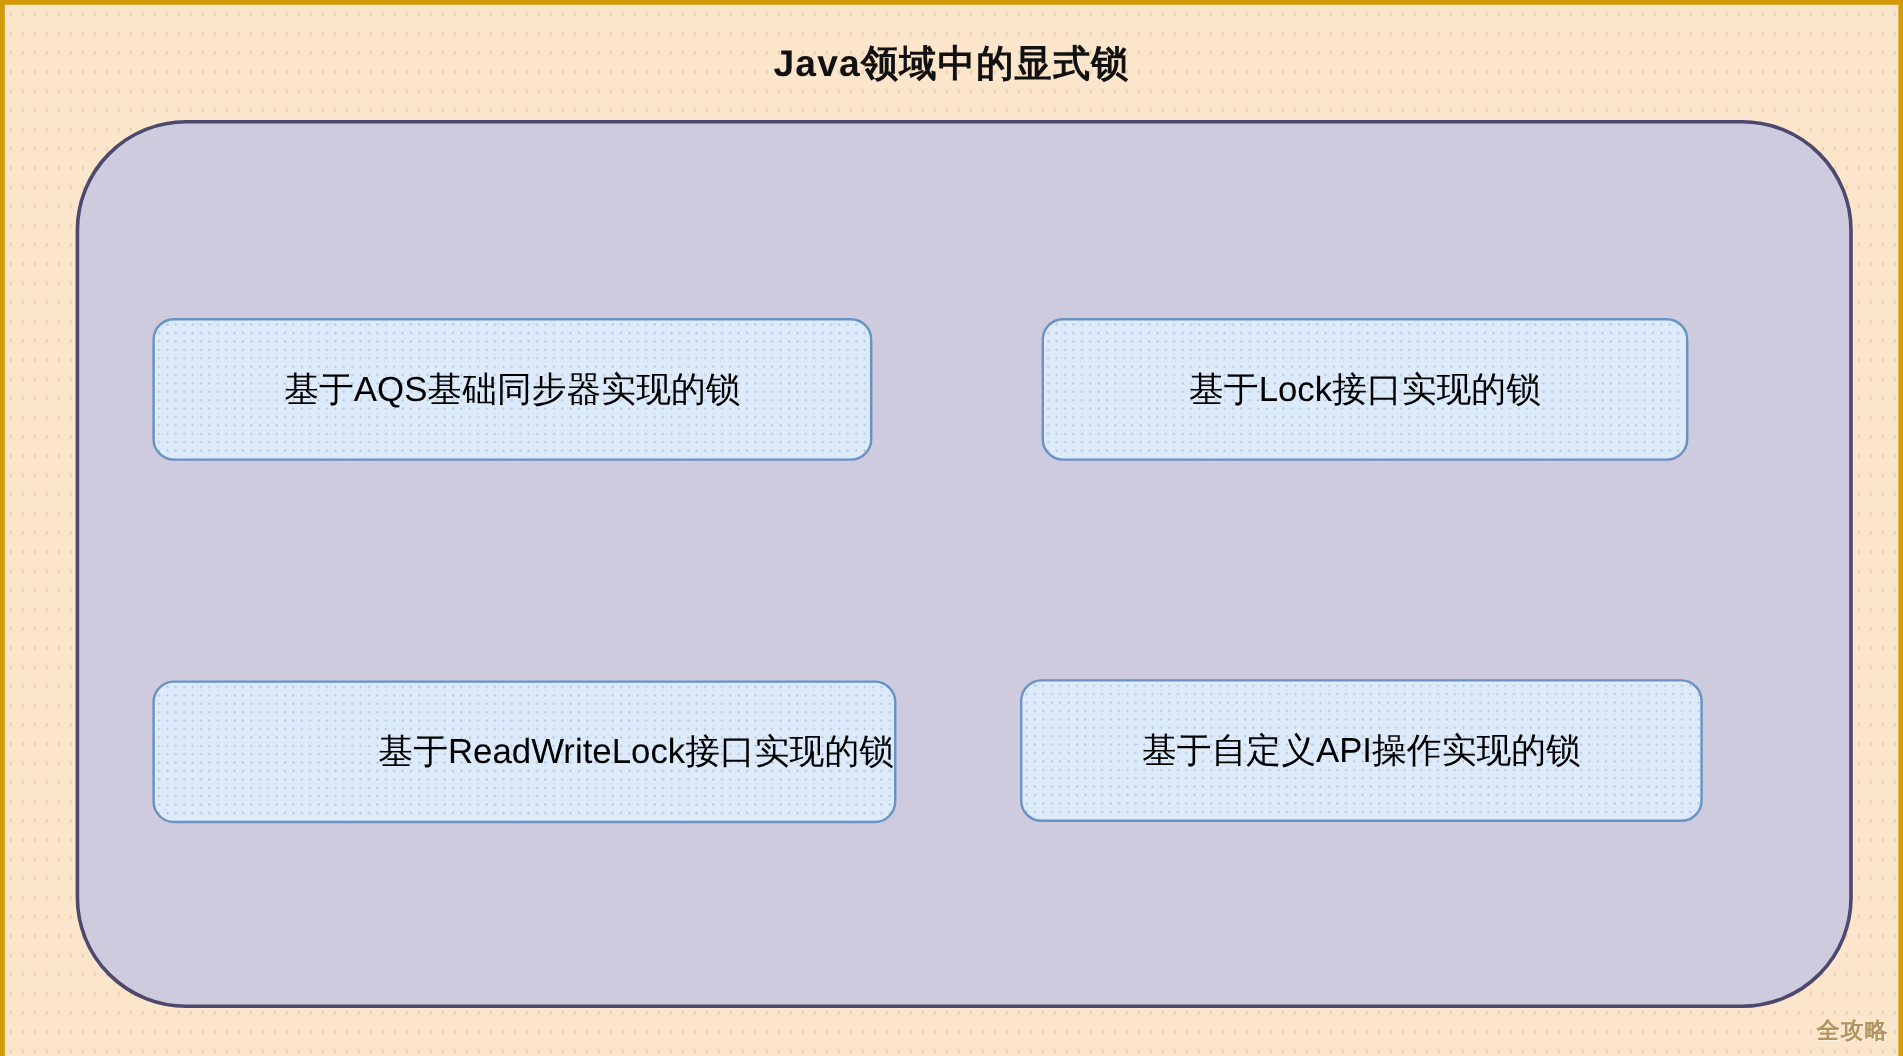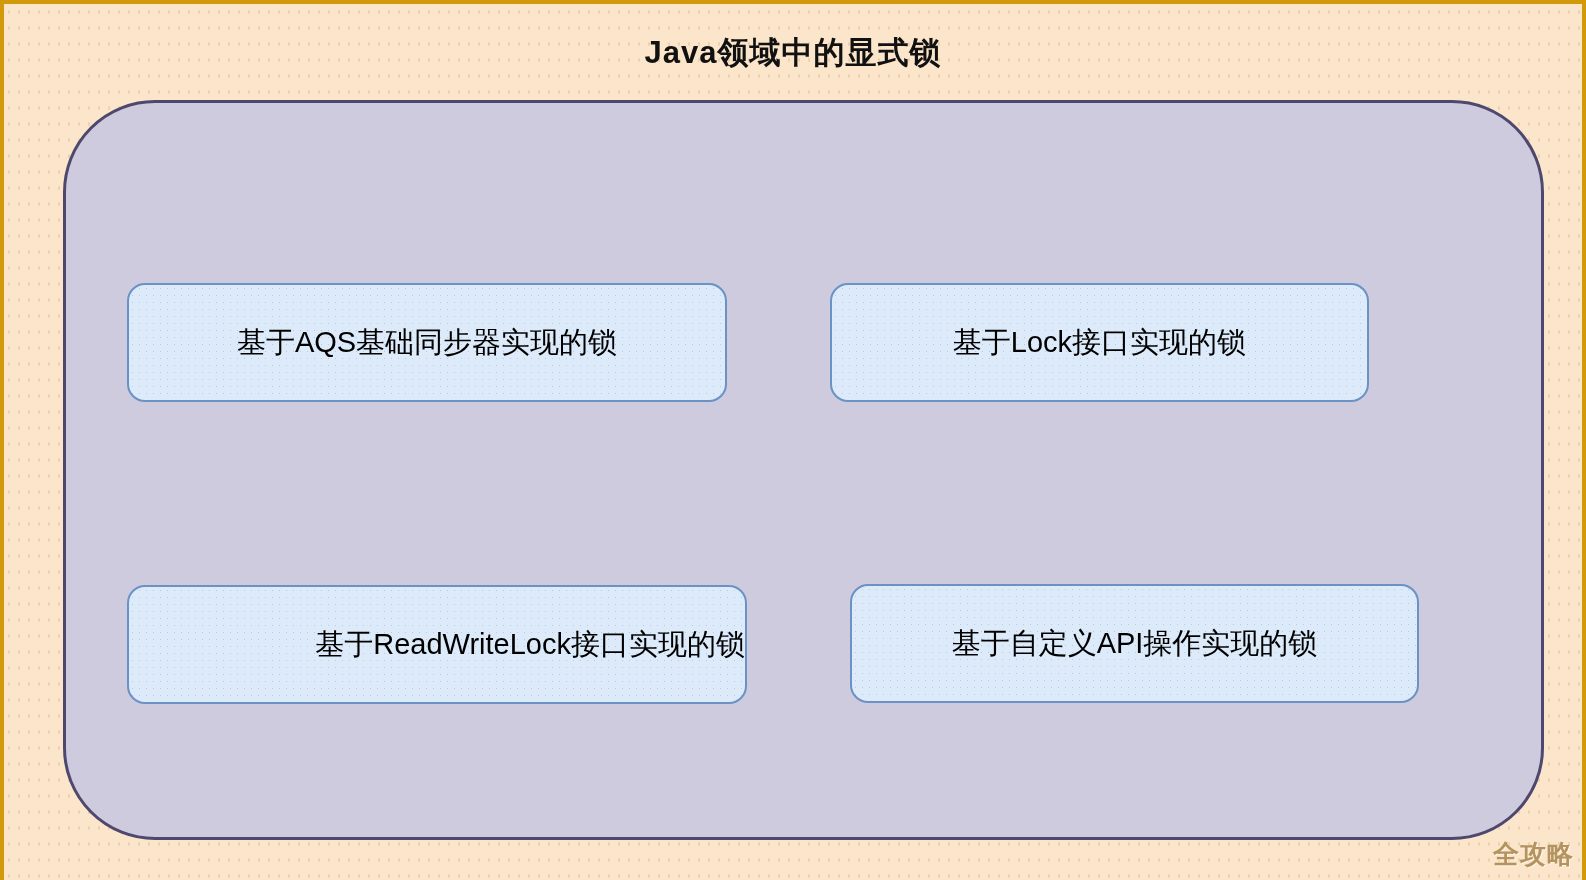--- a/index.html
+++ b/index.html
@@ -49,32 +49,31 @@
     background-image: radial-gradient(rgba(130,165,210,0.45) 0.8px, transparent 1px);
     background-size: 7px 7px;
     border: 2px solid #6A92C4;
     border-radius: 18px;
     display: flex;
     align-items: center;
     justify-content: center;
     font-size: 29px;
     color: #000000;
     text-align: center;
-    margin-top: 18px;
   }
   
   .box-aqs        { left: 61px;  top: 162px; width: 600px; height: 119px; }
-  .box-lock       { left: 764px; top: 162px; width: 539px; height: 119px; }
+  .box-lock       { left: 802px; top: 162px; width: 539px; height: 119px; }
   .box-rwlock     { left: 61px;  top: 464px; width: 620px; height: 119px; justify-content: flex-end; }
   .box-customapi  { left: 784px; top: 463px; width: 569px; height: 119px; }
   .watermark {
     position: absolute;
     right: 8px;
     bottom: 8px;
-    font-size: 26px;
+    font-size: 19px;
     font-weight: bold;
     color: #B5935F;
     text-shadow: 1px 1px 0 rgba(255,255,255,0.55);
     letter-spacing: 1px;
   }
 </style>
 </head>
 <body>
 
 <div class="canvas">

